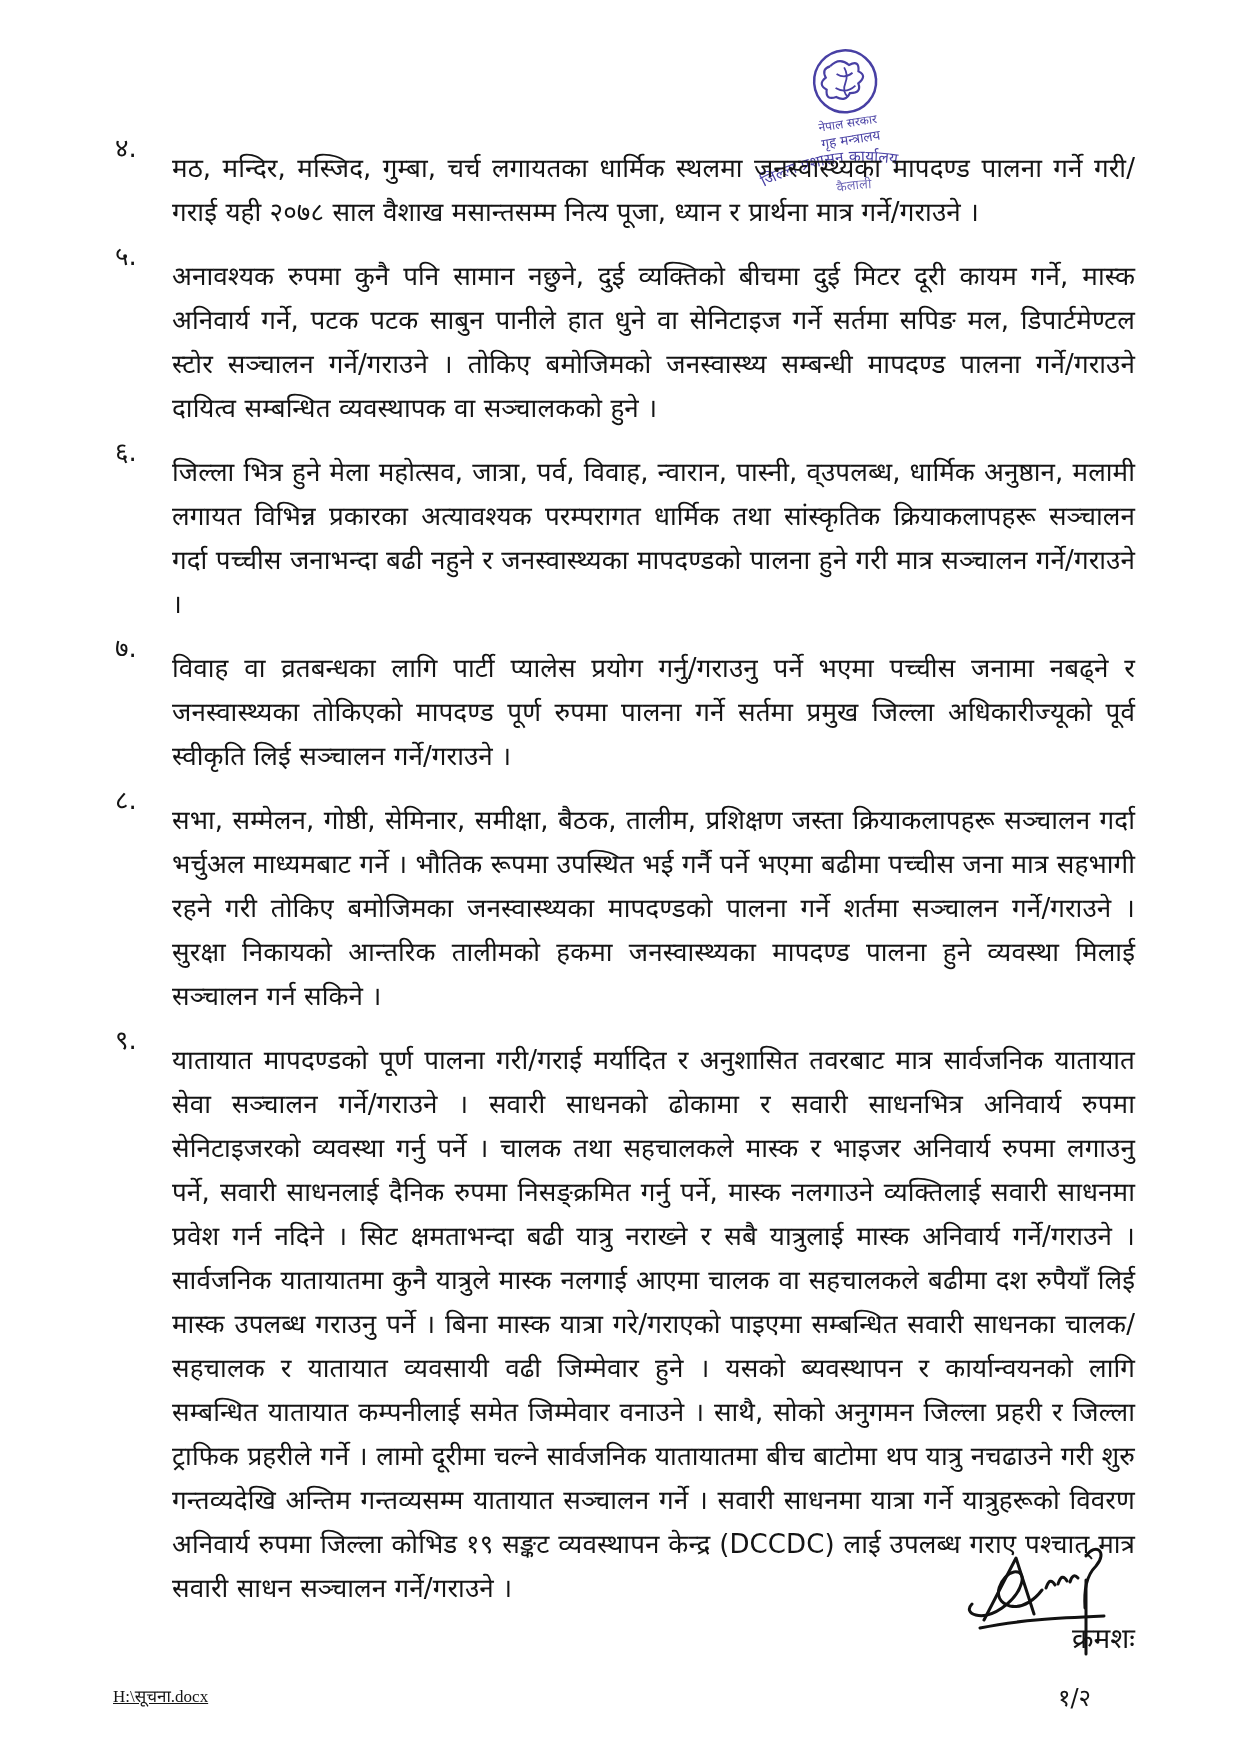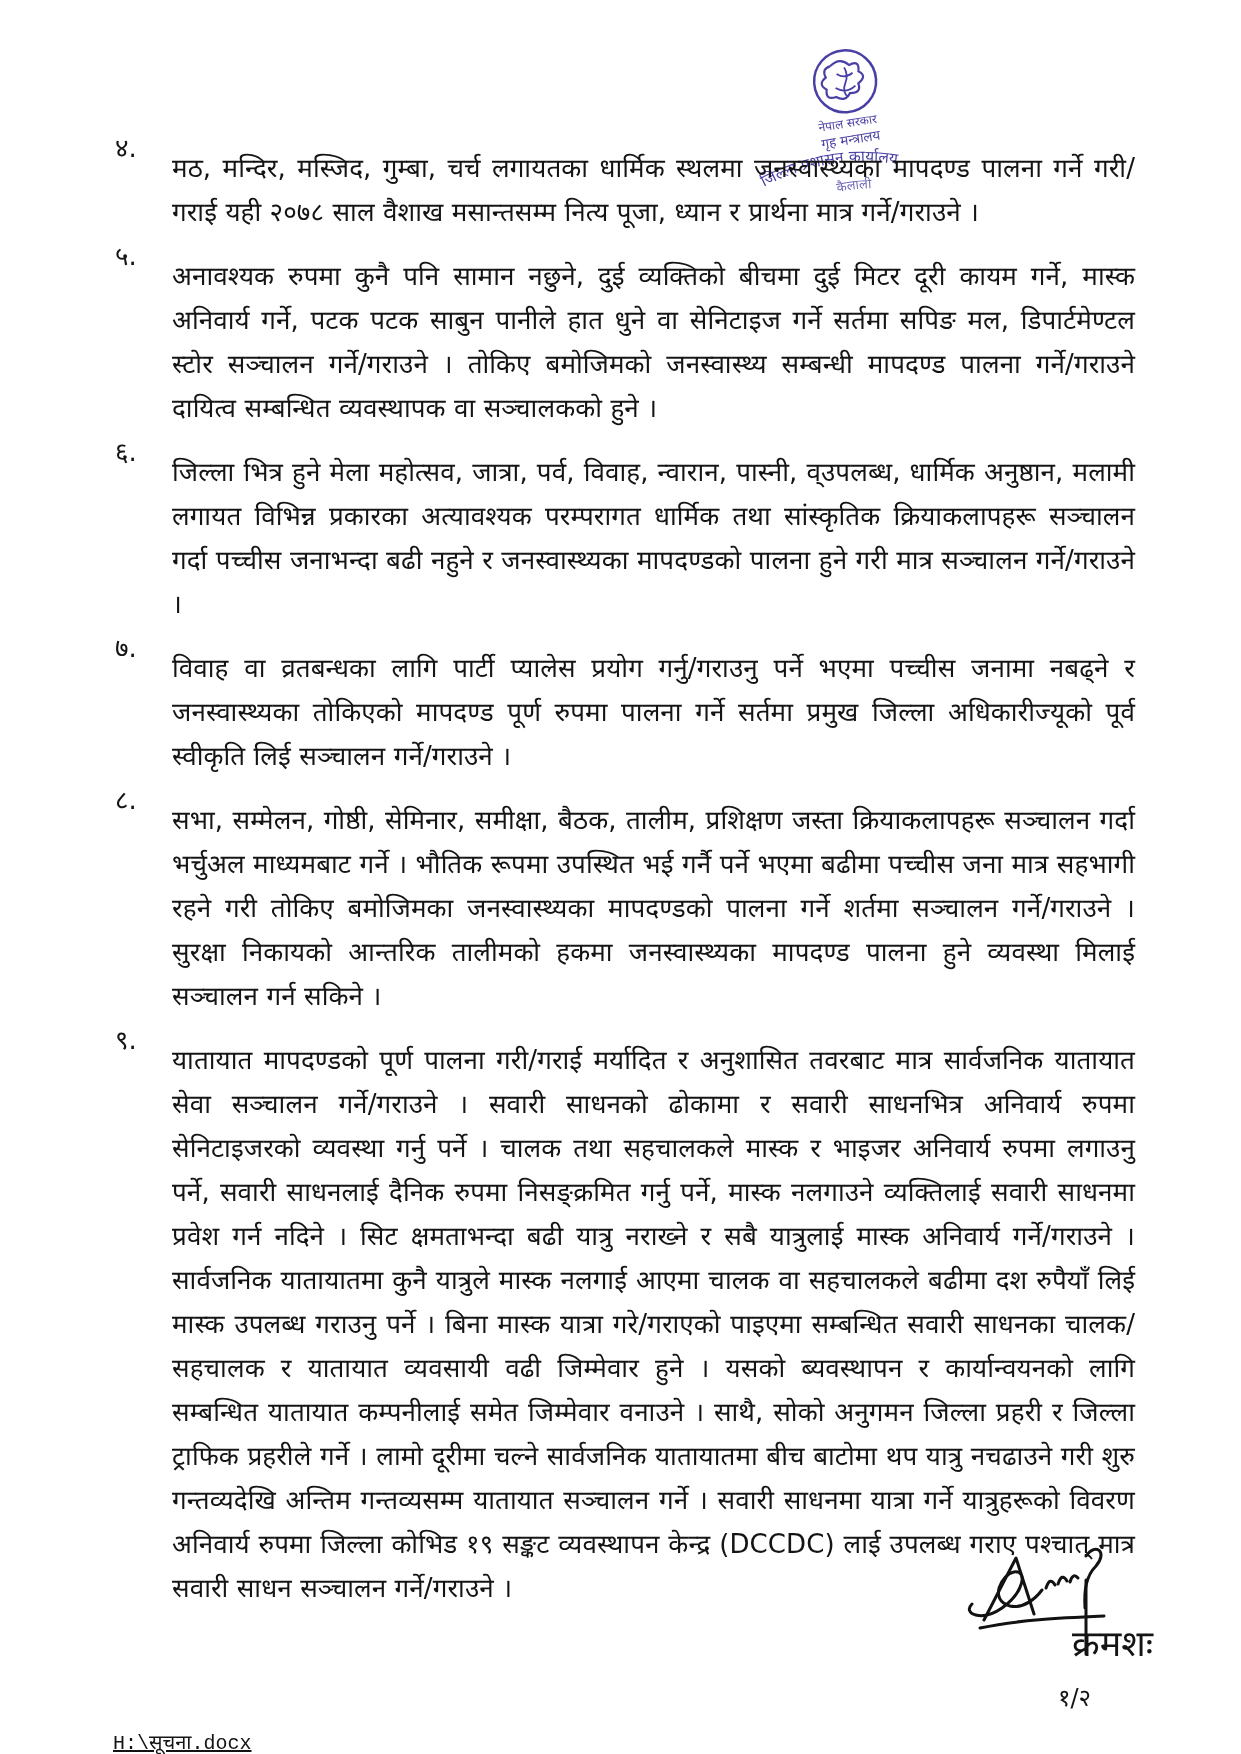--- a/index.html
+++ b/index.html
@@ -52,29 +52,29 @@
   
   .signature {
     position:absolute;
     left:958px; top:1542px;
     width:160px; height:120px;
   }
 
   .kramasha {
     position:absolute;
     left:1072px; top:1618px;
-    font-size:36px;
+    font-size:28px;
     color:#141414;
   }
 
   .footer-path {
     position:absolute;
-    left:113px; top:1728px;
-    font-family:Liberation Mono, monospace;
-    font-size:20px;
+    left:113px; top:1684px;
+    font-family:Liberation Serif, serif;
+    font-size:17px;
     text-decoration:underline;
     color:#141414;
   }
   .footer-page {
     position:absolute;
     left:1058px; top:1680px;
     font-size:24px;
     color:#141414;
   }
 </style>

